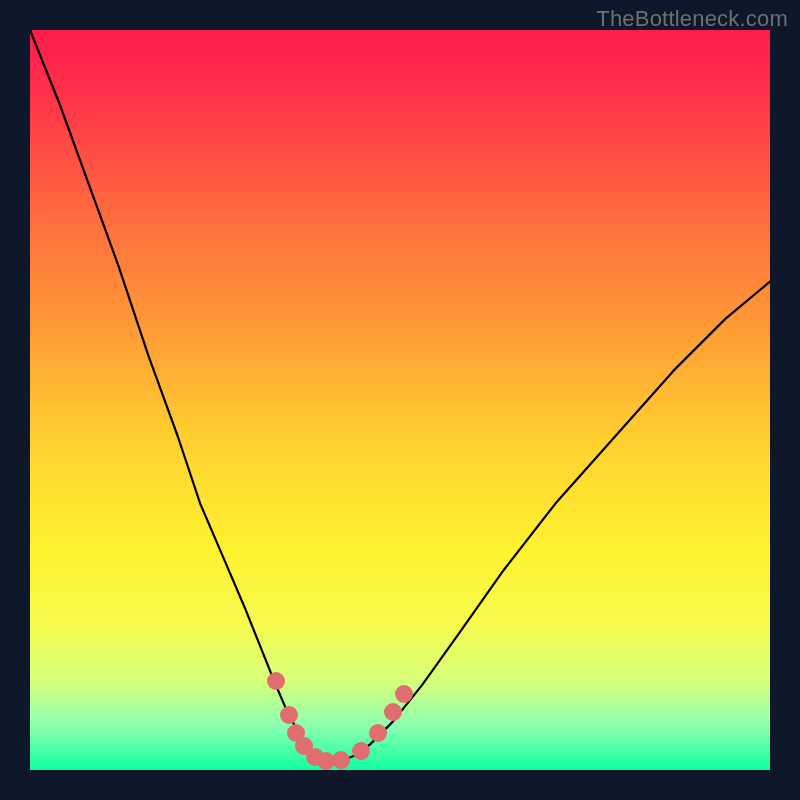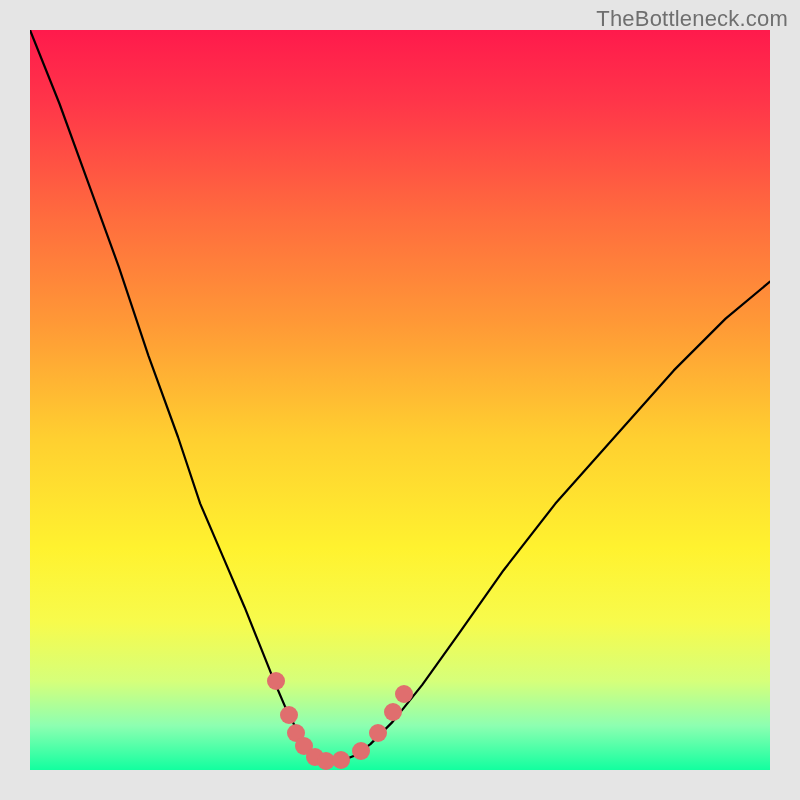--- a/index.html
+++ b/index.html
@@ -10,21 +10,21 @@
     background: #000;
     overflow: hidden;
     font-family: -apple-system, BlinkMacSystemFont, "Segoe UI", Arial, sans-serif;
   }
   .frame {
     position: absolute;
     left: 0;
     top: 0;
     width: 800px;
     height: 800px;
-    background: #e5e5e5;
+    background: #0f172a;
   }
   .plot-area {
     position: absolute;
     left: 30px;
     top: 30px;
     width: 740px;
     height: 740px;
     overflow: hidden;
   }
   .gradient {

